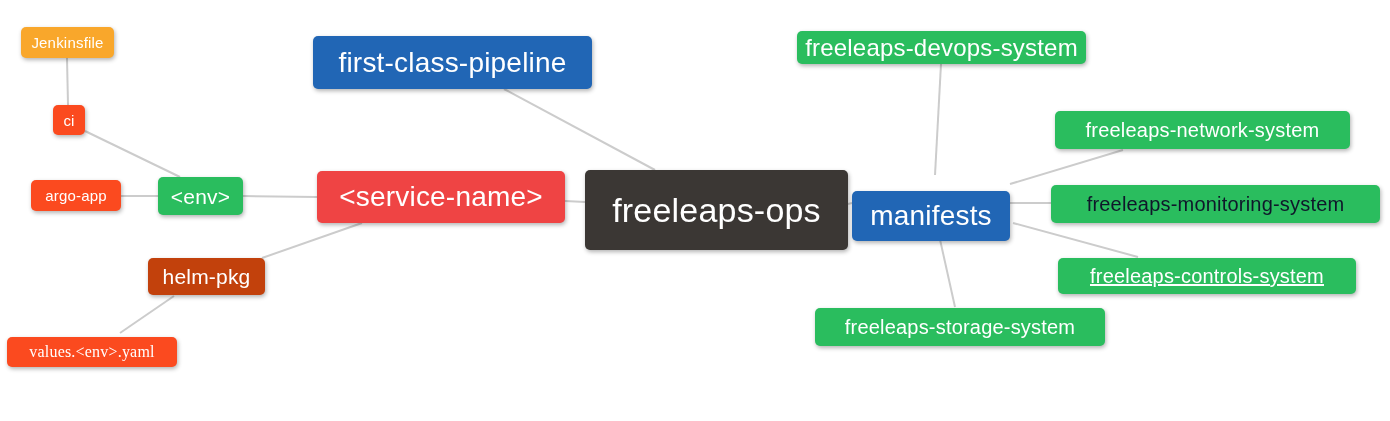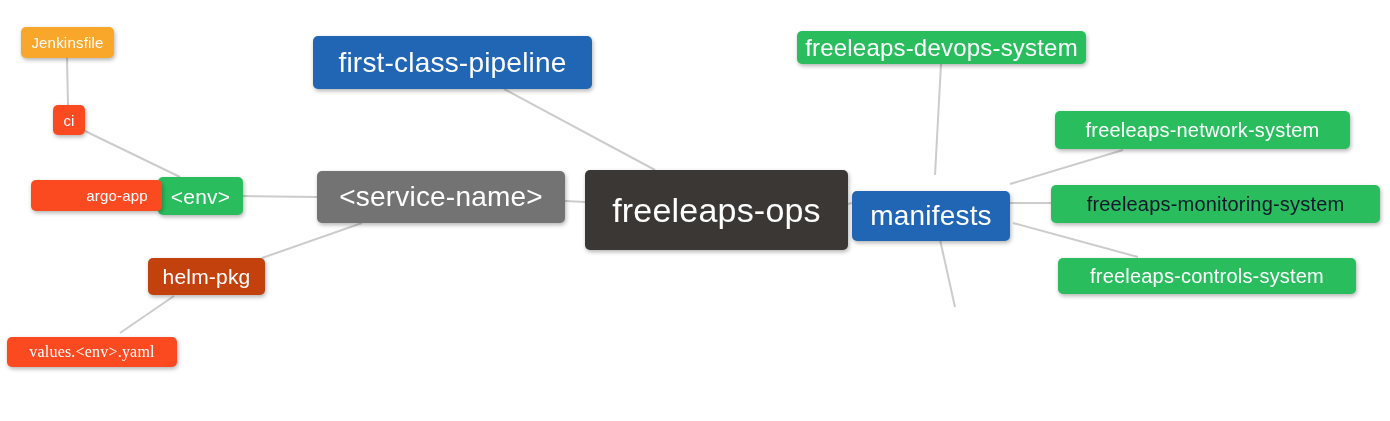--- a/index.html
+++ b/index.html
@@ -60,26 +60,27 @@
       <line x1="848" y1="204" x2="852" y2="203" stroke="#cccccc" stroke-width="2"></line>
       <line x1="935" y1="175" x2="941" y2="64" stroke="#cccccc" stroke-width="2"></line>
       <line x1="1010" y1="184" x2="1123" y2="150" stroke="#cccccc" stroke-width="2"></line>
       <line x1="1010" y1="203" x2="1051" y2="203" stroke="#cccccc" stroke-width="2"></line>
       <line x1="1013" y1="223" x2="1138" y2="257" stroke="#cccccc" stroke-width="2"></line>
       <line x1="937" y1="226" x2="955" y2="307" stroke="#cccccc" stroke-width="2"></line>
     </svg>
   <div id="node-layer">
       <div class="node" style="left: 585px; top: 170px; width: 263px; height: 80px; background: rgb(59, 55, 52); font-size: 34px; color: rgb(255, 255, 255);">freeleaps-ops</div>
       <div class="node" style="left: 313px; top: 36px; width: 279px; height: 53px; background: rgb(33, 102, 181); font-size: 28px; color: rgb(255, 255, 255);">first-class-pipeline</div>
-      <div class="node" style="left: 317px; top: 171px; width: 248px; height: 52px; background: #737373; font-size: 28px; color: rgb(255, 255, 255);">&lt;service-name&gt;</div>
+      <div class="node" style="left: 317px; top: 171px; width: 248px; height: 52px; background: #ef4444; font-size: 28px; color: rgb(255, 255, 255);">&lt;service-name&gt;</div>
       <div class="node" style="left: 852px; top: 175px; width: 158px; height: 50px; background: rgb(33, 102, 181); font-size: 28px; color: rgb(255, 255, 255); margin-top: 16px;">manifests</div>
       <div class="node" style="left: 158px; top: 177px; width: 85px; height: 38px; background: rgb(42, 189, 94); font-size: 21px; color: rgb(255, 255, 255);">&lt;env&gt;</div>
       <div class="node" style="left: 148px; top: 258px; width: 117px; height: 37px; background: #c2410c; font-size: 21px; color: rgb(255, 255, 255);">helm-pkg</div>
       <div class="node" style="left: 53px; top: 105px; width: 32px; height: 30px; background: rgb(251, 74, 31); font-size: 15px; color: rgb(255, 255, 255);">ci</div>
-      <div class="node" style="left: 31px; top: 180px; width: 90px; height: 31px; background: rgb(251, 74, 31); font-size: 15px; color: rgb(255, 255, 255); padding-left: 41px;">argo-app</div>
+      <div class="node" style="left: 31px; top: 180px; width: 90px; height: 31px; background: rgb(251, 74, 31); font-size: 15px; color: rgb(255, 255, 255);">argo-app</div>
       <div class="node" style="left: 7px; top: 337px; width: 170px; height: 30px; background: rgb(251, 74, 31); font-size: 16px; color: rgb(255, 255, 255); font-family: Liberation Serif, serif;">values.&lt;env&gt;.yaml</div>
       <div class="node" style="left: 21px; top: 27px; width: 93px; height: 31px; background: rgb(249, 167, 43); font-size: 15px; color: rgb(255, 255, 255);">Jenkinsfile</div>
       <div class="node" style="left: 797px; top: 31px; width: 289px; height: 33px; background: rgb(42, 189, 94); font-size: 24px; color: rgb(255, 255, 255);">freeleaps-devops-system</div>
       <div class="node" style="left: 1055px; top: 111px; width: 295px; height: 38px; background: rgb(42, 189, 94); font-size: 20px; color: rgb(255, 255, 255);">freeleaps-network-system</div>
       <div class="node" style="left: 1051px; top: 185px; width: 329px; height: 38px; background: rgb(42, 189, 94); font-size: 20px; color: #0f172a;">freeleaps-monitoring-system</div>
-      <div class="node" style="left: 1058px; top: 258px; width: 298px; height: 36px; background: rgb(42, 189, 94); font-size: 20px; color: rgb(255, 255, 255);">freeleaps-controls-system</div>
+      <div class="node" style="left: 1058px; top: 258px; width: 298px; height: 36px; background: rgb(42, 189, 94); font-size: 20px; color: rgb(255, 255, 255); text-decoration: underline;">freeleaps-controls-system</div>
+      <div class="node" style="left: 815px; top: 308px; width: 290px; height: 38px; background: rgb(42, 189, 94); font-size: 20px; color: rgb(255, 255, 255);">freeleaps-storage-system</div>
     </div>
 </div>
 
 </body></html>

